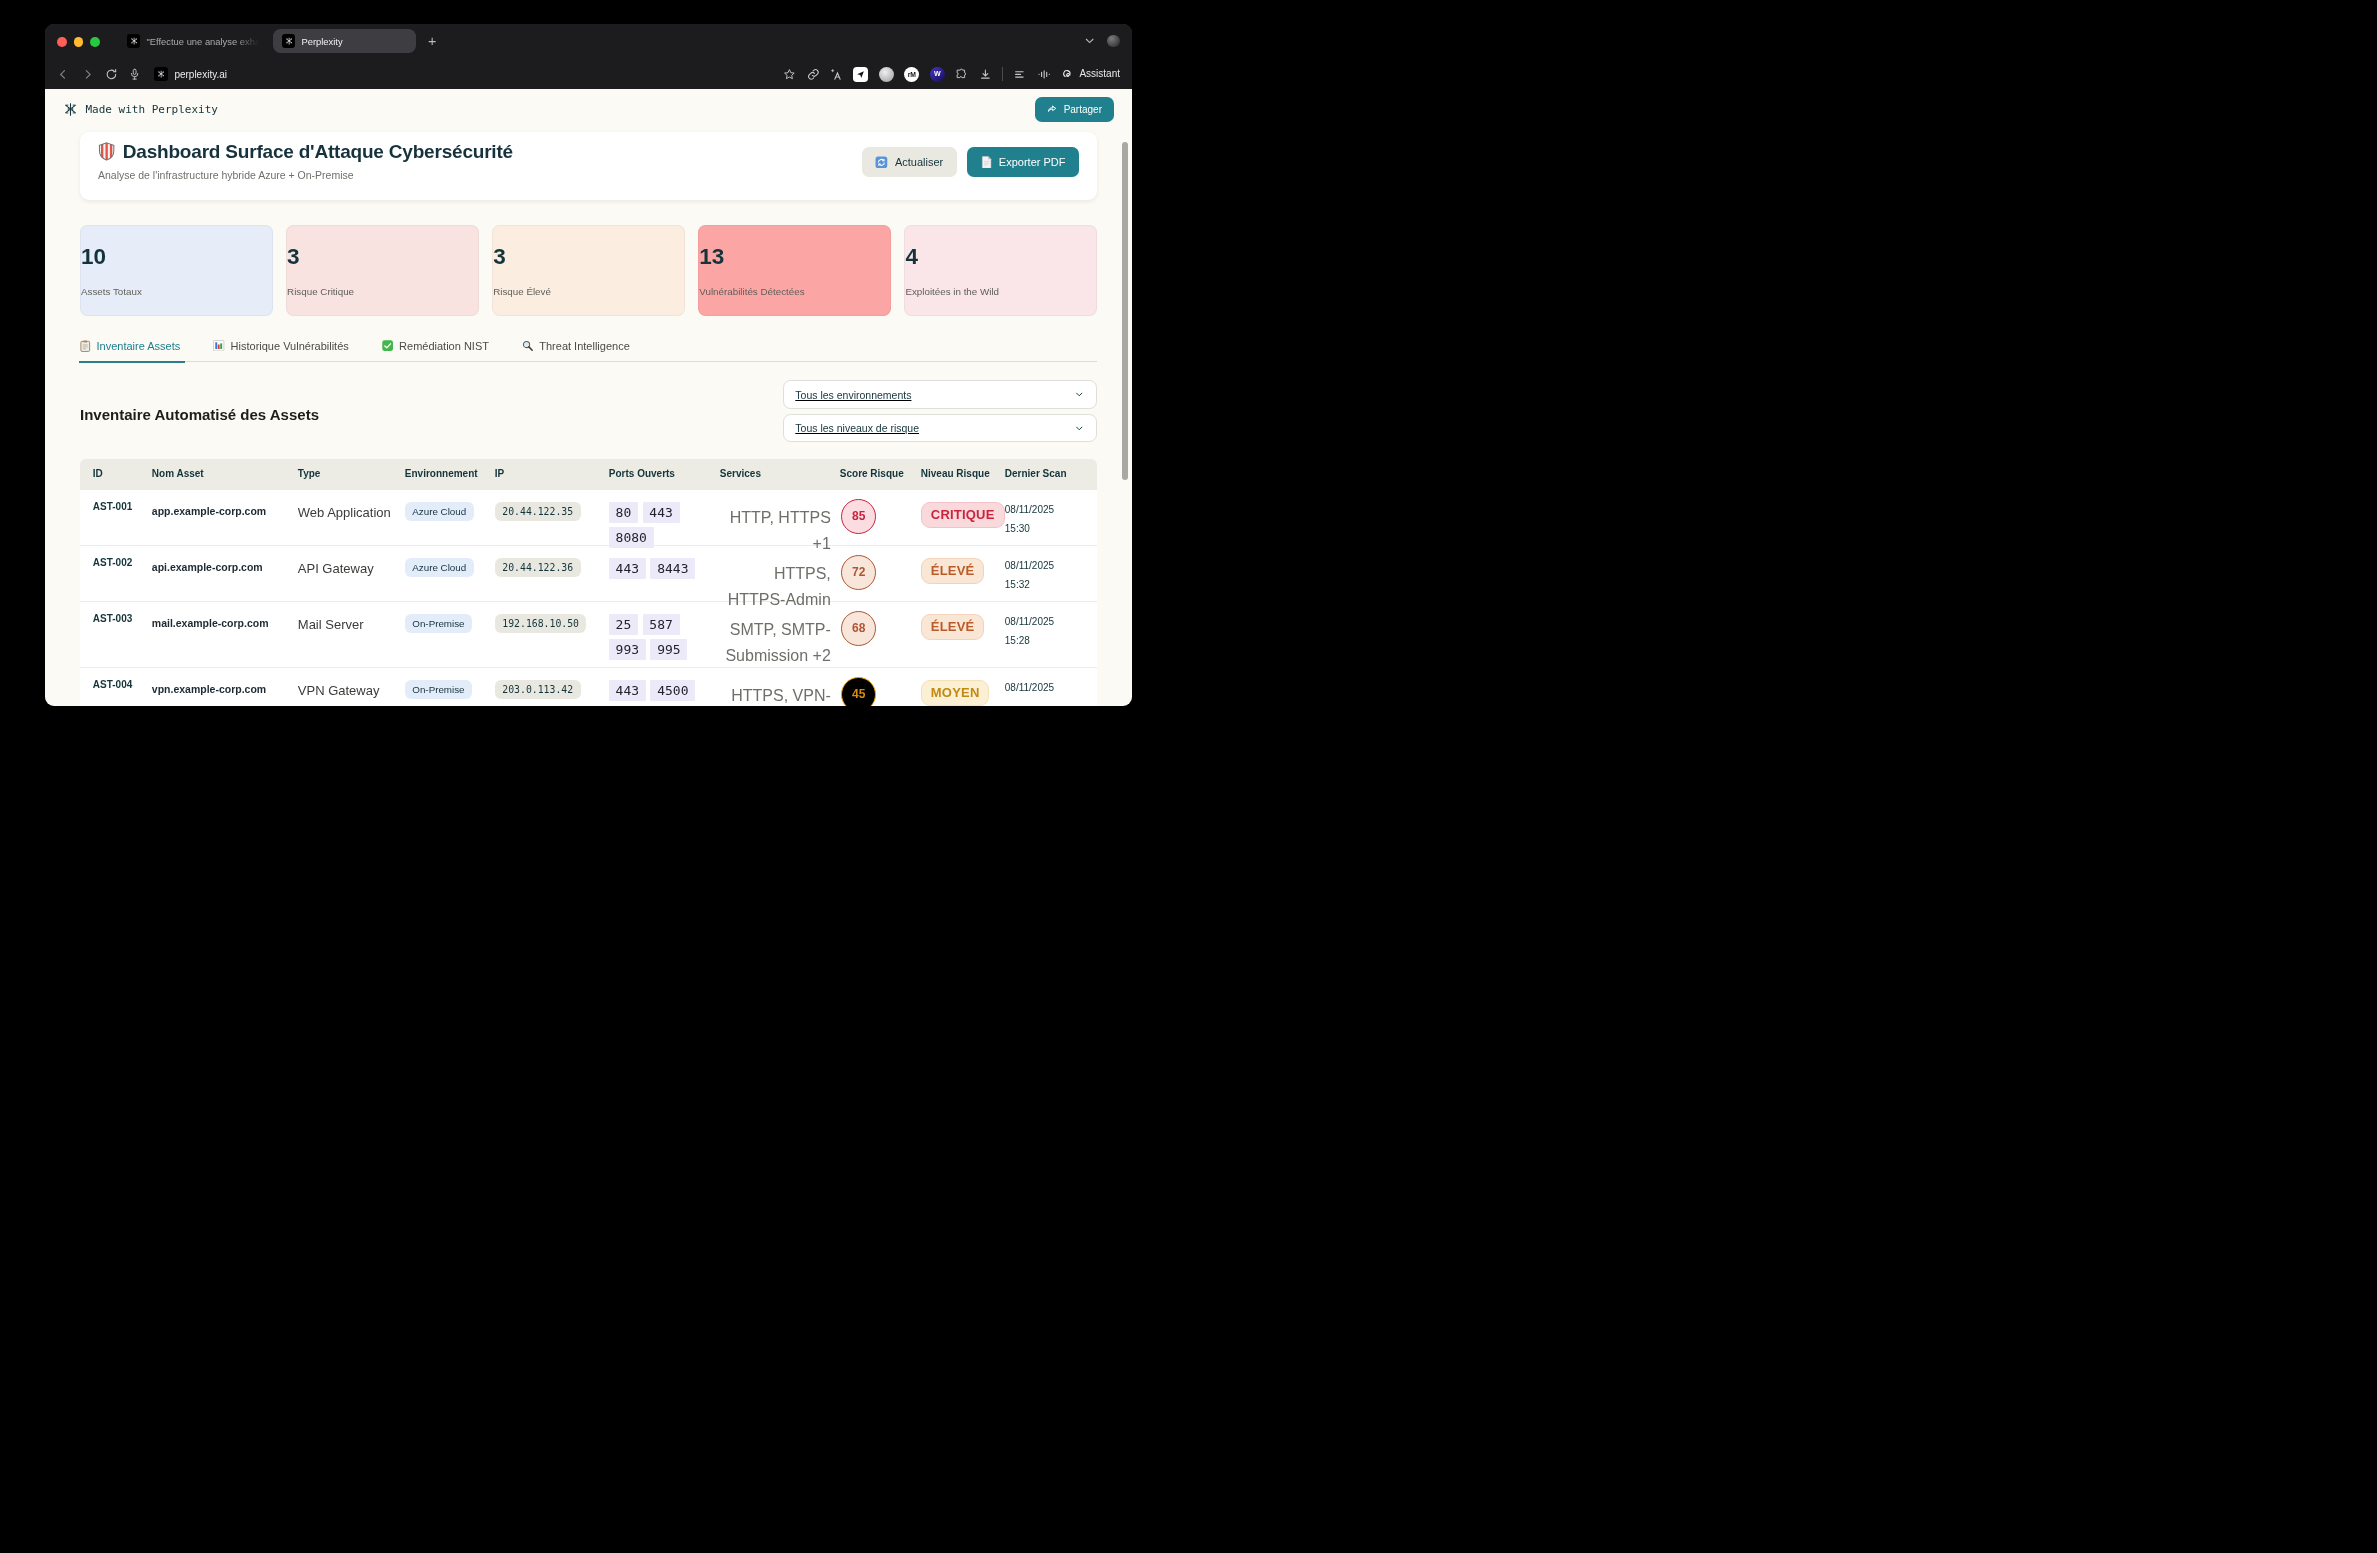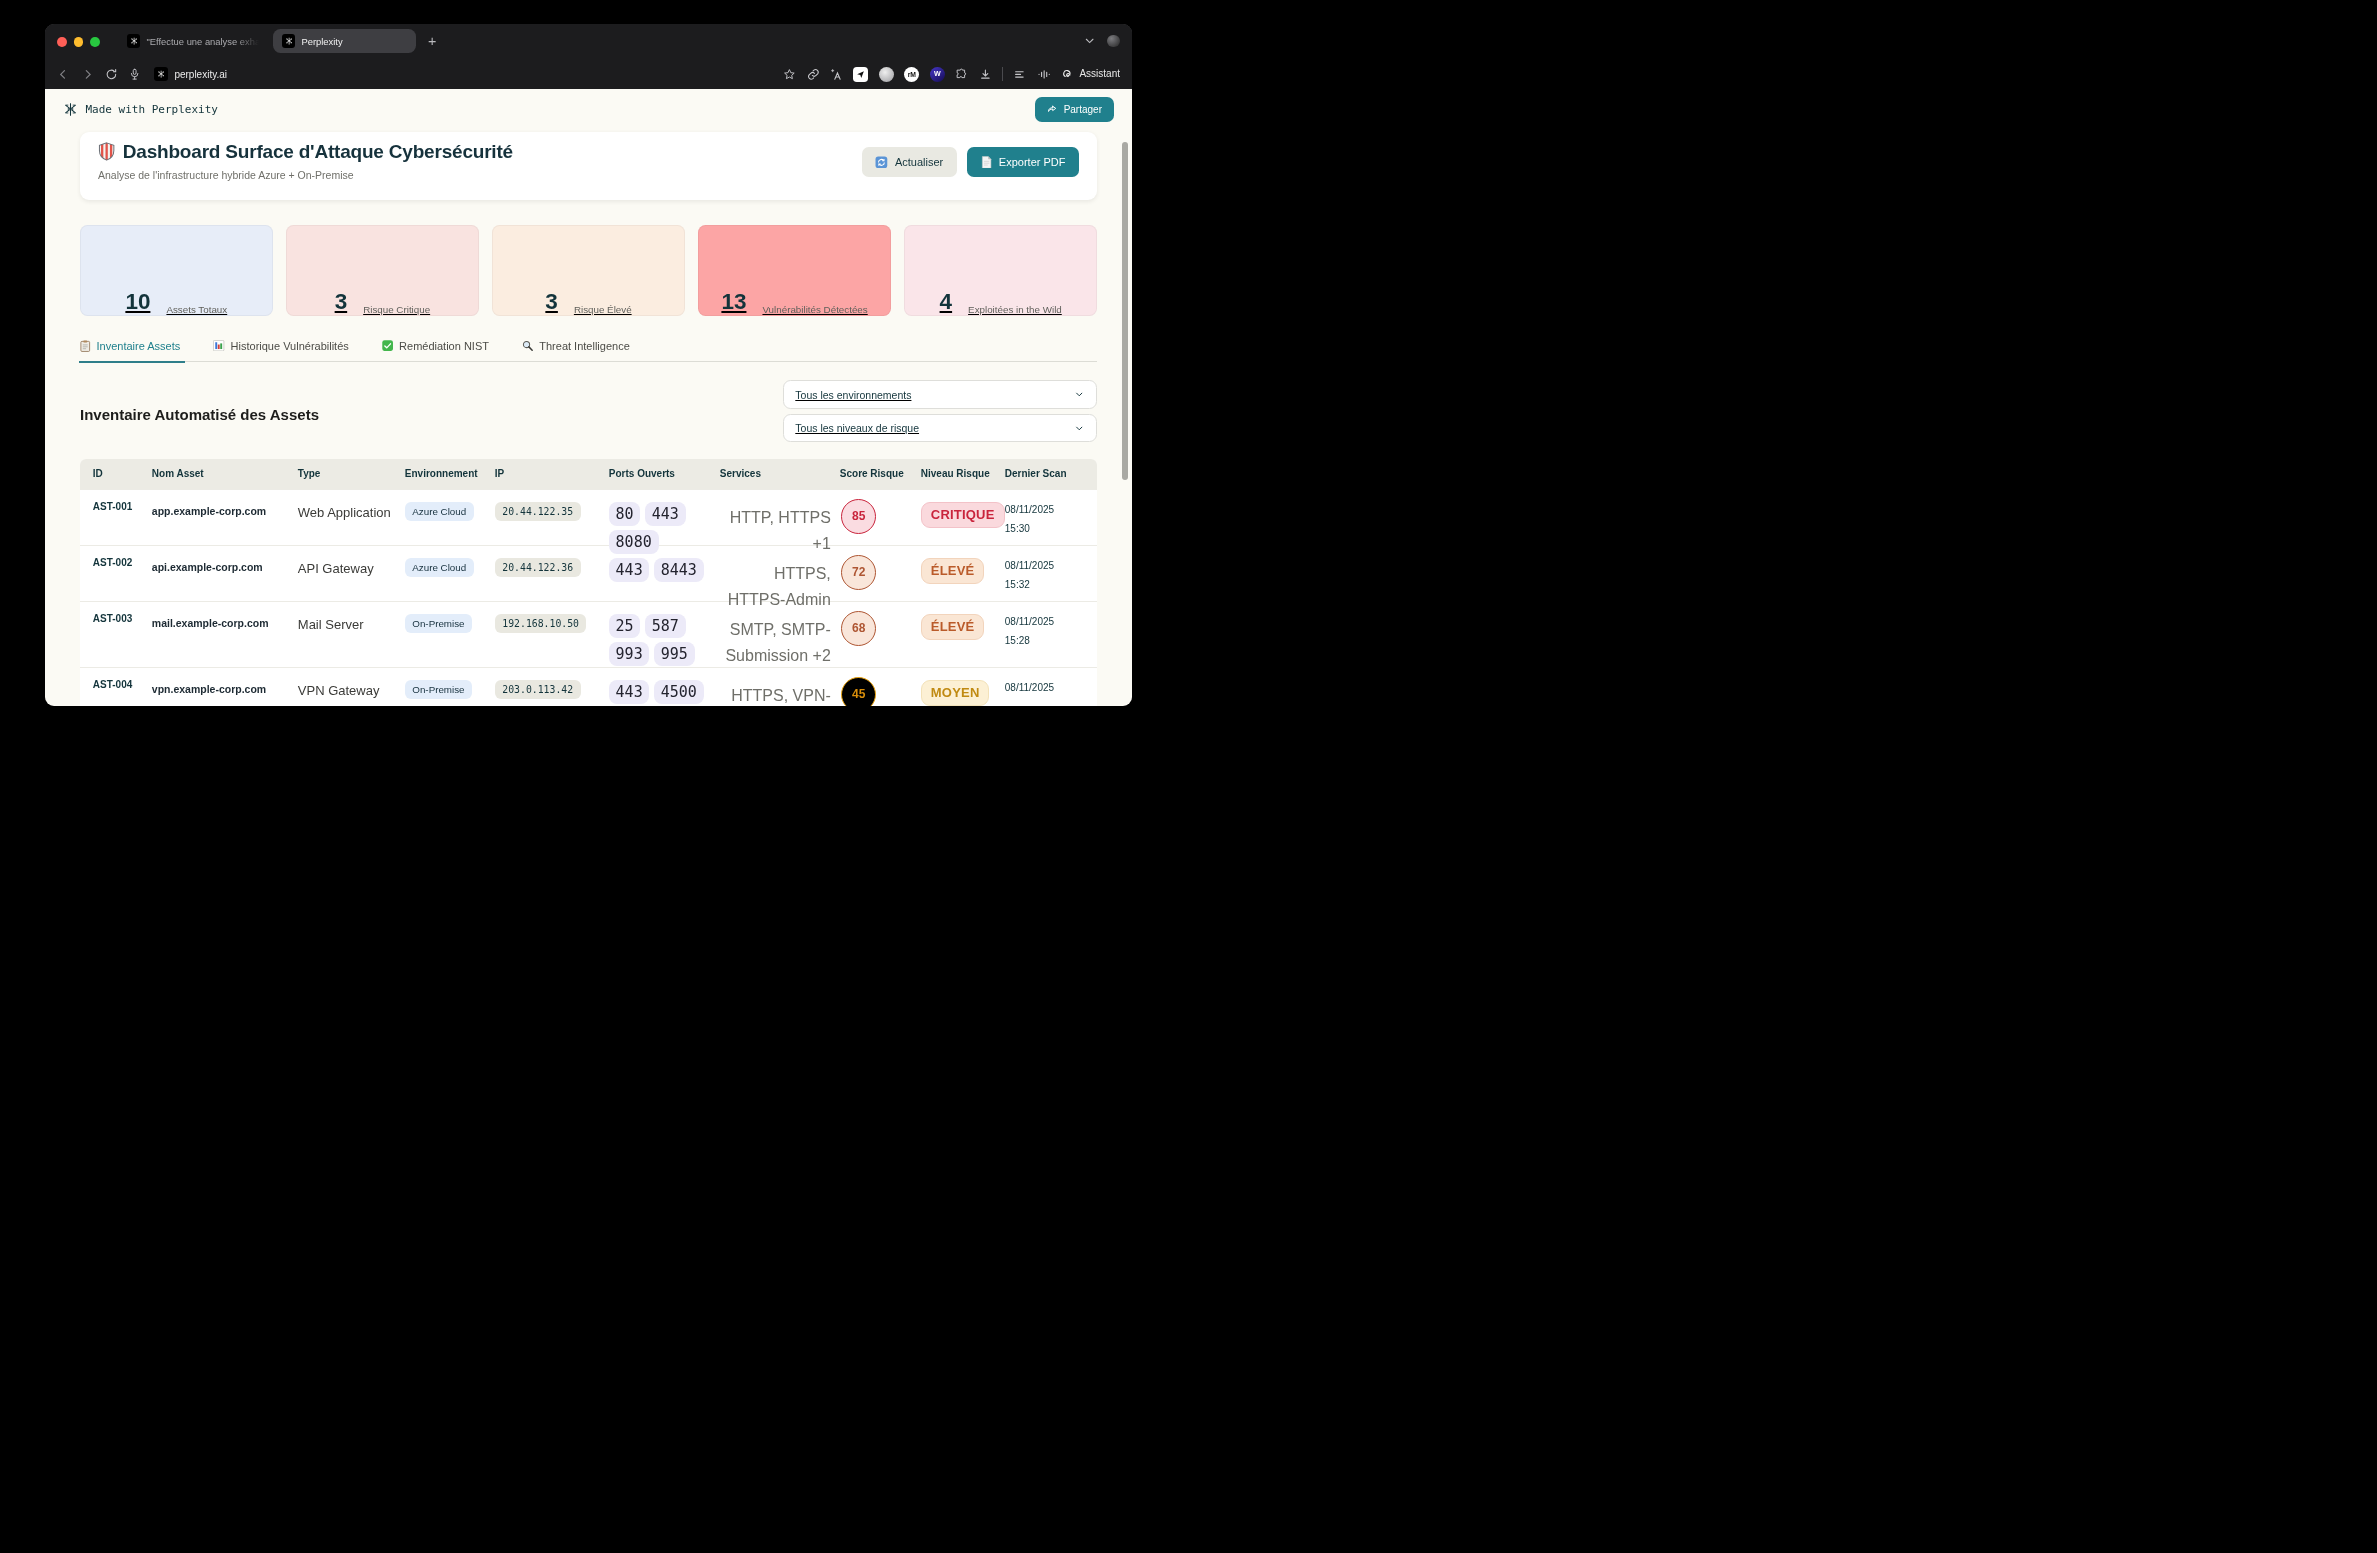--- a/index.html
+++ b/index.html
@@ -62,21 +62,21 @@
     padding:9px 18px 15px; display:flex; justify-content:space-between; margin-top:1.5px; height:68px; }
   .title-row { display:flex; align-items:center; gap:7.5px; }
   .page-title { font-size:19px; font-weight:700; color:#16323c; letter-spacing:-0.2px; }
   .page-subtitle { font-size:10.5px; color:#70706a; margin-top:6.8px; }
   .header-actions { display:flex; gap:10.5px; align-items:flex-start; padding-top:6.8px; }
   .btn { display:flex; align-items:center; gap:6.8px; border:none; border-radius:6.8px; padding:8.3px 13.5px; font-size:11px; font-family:inherit; }
   .btn.ghost { background:#e9e9e2; color:#13343b; }
   .btn.primary { background:#20808d; color:#fff; }
 
   .stats { display:flex; gap:13.5px; margin-top:25px; }
-  .stat { flex:1; height:91px; border-radius:7.5px; display:flex; flex-direction:row; align-items:flex-end; justify-content:center; gap:16px; border:0.8px solid rgba(0,0,0,.04);text-decoration:underline; }
+  .stat { flex:1; height:91px; border-radius:7.5px; display:flex; flex-direction:column; align-items:flex-start; justify-content:center; gap:16px; border:0.8px solid rgba(0,0,0,.04); }
   .stat-value { font-size:22.5px; font-weight:700; color:#13343b; }
   .stat-label { font-size:9.8px; color:#5f5f5a; }
   .stat.blue{ background:#e7edf8; } .stat.red{ background:#f9e3e0; } .stat.orange{ background:#fbede0; }
   .stat.green{ background:#fca5a5; } .stat.pink{ background:#fae5e9; }
 
   .view-tabs { display:flex; gap:33px; margin-top:24px; border-bottom:1.5px solid #dcdcd5; }
   .view-tab { display:flex; align-items:center; gap:6px; padding-bottom:9.8px; font-size:11px; color:#4c4c47; position:relative; }
   .view-tab.active { color:#20808d; }
   .view-tab.active::after { content:""; position:absolute; left:-1.5px; right:-4.5px; bottom:-1.5px; height:2.3px; background:#2e7e8a; }
 
@@ -96,21 +96,21 @@
   .c-ip{ width:114px; } .c-ports{ width:111px; } .c-svc{ width:120px; } .c-score{ width:81px; }
   .c-level{ width:84px; } .c-scan{ width:82px; }
   .td.c-id { font-size:10px; font-weight:700; color:#13343b; line-height:1.35; width:59px; word-break:break-word; padding-right:19.5px; }
   .td.c-name { font-size:10.5px; font-weight:700; color:#1d2a33; padding-top:4.5px; }
   .td.c-type { font-size:13px; color:#3b3b38; padding-top:4.5px; }
   .pill { display:inline-block; border-radius:6px; padding:3.8px 7.5px; font-size:9.8px; }
   .pill.env { background:#e3edfa; color:#17313e; }
   .pill.ip { background:#e9e8e0; color:#13343b; font-family:"DejaVu Sans Mono","Liberation Mono",monospace; font-size:9.8px; }
   .td.c-env,.td.c-ip { padding-top:1.5px; }
   .ports { display:flex; flex-wrap:wrap; gap:4.5px; padding-top:1.5px; }
-  .pill.port { background:#eceaf8; color:#23232e; font-family:"DejaVu Sans Mono","Liberation Mono",monospace; font-size:15px; padding:3px 6.8px; border-radius:8px; }
+  .pill.port { background:#eceaf8; color:#23232e; font-family:"DejaVu Sans Mono","Liberation Mono",monospace; font-size:13px; padding:3px 6.8px; border-radius:1px; }
   .td.c-svc { font-size:16px; color:#6f6f69; line-height:1.6; padding-top:4.5px;text-align:right; }
   .score { width:35px; height:35px; border-radius:50%; display:flex; align-items:center; justify-content:center;
     font-size:12px; font-weight:700; border:1.9px solid; margin:-1.5px 0 0 1.5px; }
   .score.critical { border-color:#c9243c; color:#c9243c; background:#fadce1; }
   .score.high { border-color:#ae5633; color:#ae5633; background:#f9e6da; }
   .score.medium { border-color:#eda50f; color:#d98e0b; background:#000000; }
   .badge { display:inline-block; border-radius:9px; padding:4.5px 9px; font-size:13px; font-weight:700; letter-spacing:0.2px; }
   .badge.critical { background:#fad9dd; color:#c9243c; border:0.8px solid #f3c2c8; }
   .badge.high { background:#fae6d4; color:#ba5b2a; border:0.8px solid #f2d4bc; }
   .badge.medium { background:#fcf0d4; color:#c08a12; border:0.8px solid #f3e2b9; }

